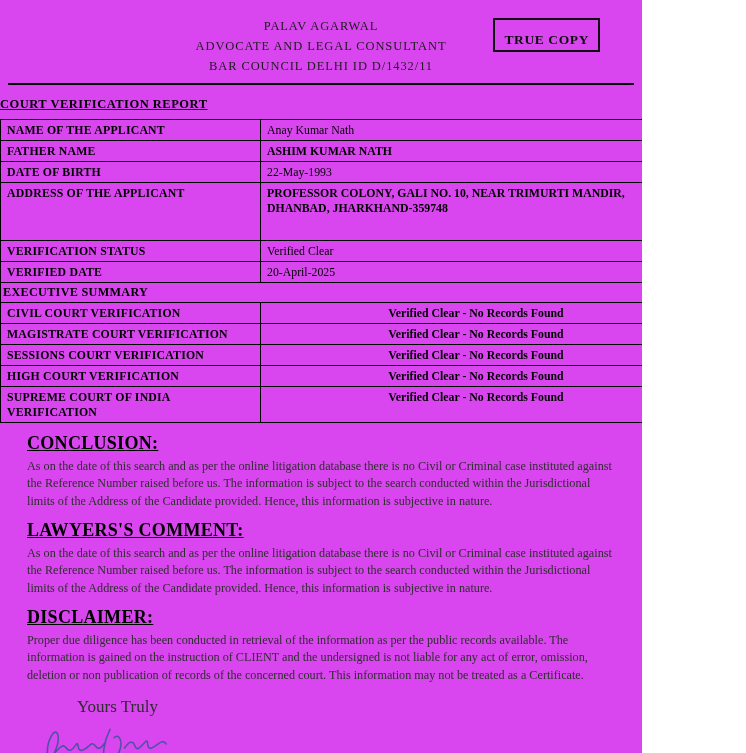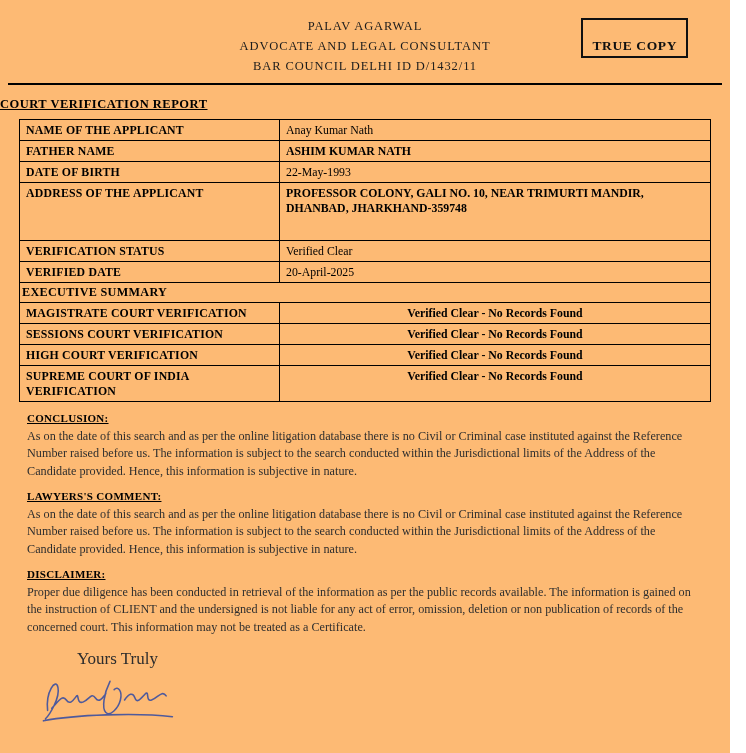--- a/index.html
+++ b/index.html
@@ -1,46 +1,46 @@
 <!DOCTYPE html>
 <html><head>
 <meta charset="utf-8">
 <style>
   * { margin:0; padding:0; box-sizing:border-box; }
   html,body { background:#ffffff; }
   .page {
-    width:730px; height:753px; position:relative; overflow:hidden;
-    background:#fdba74; color:#000;
+    width:642px; height:753px; position:relative; overflow:hidden;
+    background:#d946ef; color:#000;
     font-family:"Liberation Serif", serif;
   }
   
   .letterhead { text-align:center; padding-top:16px; font-size:12.5px;
     letter-spacing:0.9px; line-height:20px; color:#1c1c1c; }
   .true-copy {
     position:absolute; top:18px; right:42px;
-    border:2px solid #101010; padding:18px 9px 2px;
+    border:2px solid #101010; padding:12px 9px 2px;
     font-weight:bold; font-size:13.5px; letter-spacing:0.6px; color:#101010;
   }
   .rule { border-top:2.5px solid #000; margin:7px 8px 0; }
   .title-wrap { text-align:left; margin-top:9px; }
   .title-wrap span { font-weight:bold; text-decoration:underline;
     font-size:12.5px; letter-spacing:0.5px; }
   
   table.report-table { border-collapse:collapse; width:692px; margin:7px auto 0;
     font-size:11.8px; }
   table.report-table td { border:1px solid #000; padding:2.5px 6px; vertical-align:top; }
   td.flabel { width:260px; font-weight:bold; letter-spacing:0.2px; }
   tr.addr-row td { height:58px; }
   .val-bold { font-weight:bold; }
   tr.exec-head td { font-weight:bold; font-size:12.2px;
     letter-spacing:0.3px; padding:2px; }
   td.sum-val { text-align:center; font-weight:bold; }
   
   .section { margin:10px 27px 0; }
-  .section h3 { font-size:11px; color:#000; text-decoration:underline;
+  .section h3 { font-size:18px; color:#000; text-decoration:underline;
     letter-spacing:0.3px; margin-bottom:4px; }
   .section p { font-size:12.2px; line-height:1.42; color:#2e2e2e; }
   
   .closing { margin:13px 27px 0; }
   .yours { margin-left:50px; font-size:17px; color:#2d2d2d; }
   .sig-block { margin:4px 0 0 8px; height:52px; }
 </style>
 </head>
 <body>
 
@@ -82,20 +82,24 @@
       <td>Verified Clear</td>
     </tr>
     <tr>
       <td class="flabel">VERIFIED DATE</td>
       <td>20-April-2025</td>
     </tr>
     <tr class="exec-head">
       <td colspan="2">EXECUTIVE SUMMARY</td>
     </tr>
     <tr>
+      <td class="flabel">CIVIL COURT VERIFICATION</td>
+      <td class="sum-val">Verified Clear - No Records Found</td>
+    </tr>
+    <tr>
       <td class="flabel">MAGISTRATE COURT VERIFICATION</td>
       <td class="sum-val">Verified Clear - No Records Found</td>
     </tr>
     <tr>
       <td class="flabel">SESSIONS COURT VERIFICATION</td>
       <td class="sum-val">Verified Clear - No Records Found</td>
     </tr>
     <tr>
       <td class="flabel">HIGH COURT VERIFICATION</td>
       <td class="sum-val">Verified Clear - No Records Found</td>

